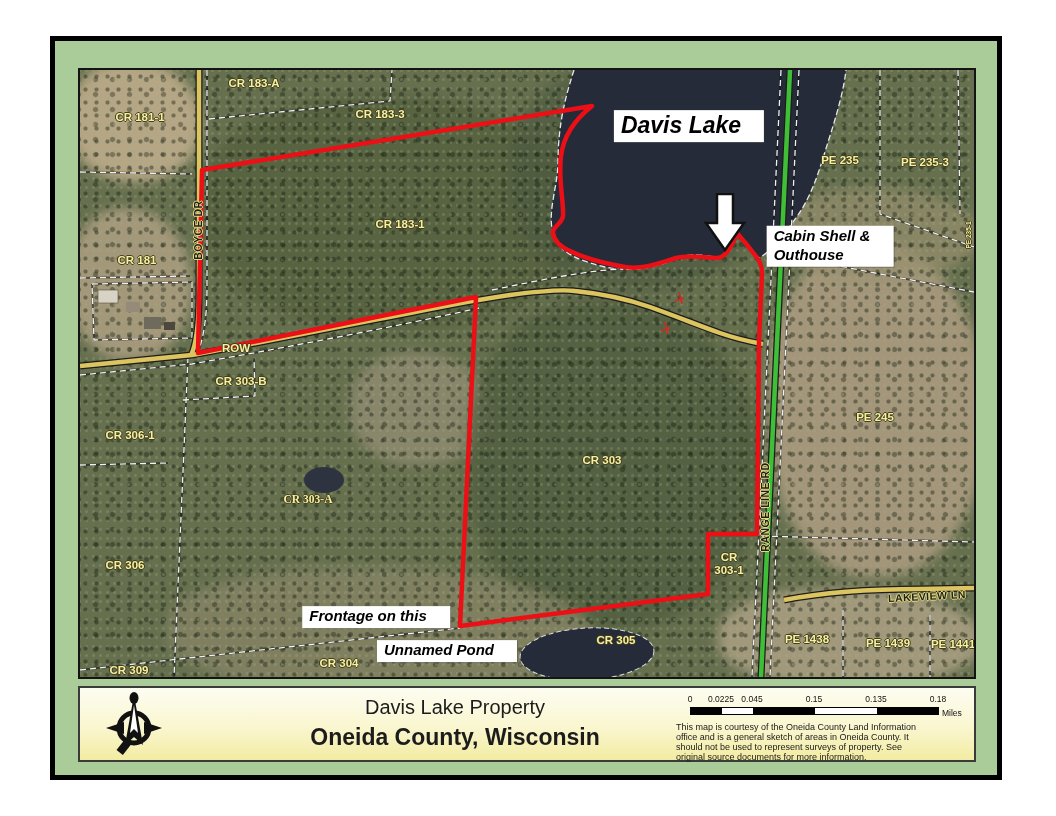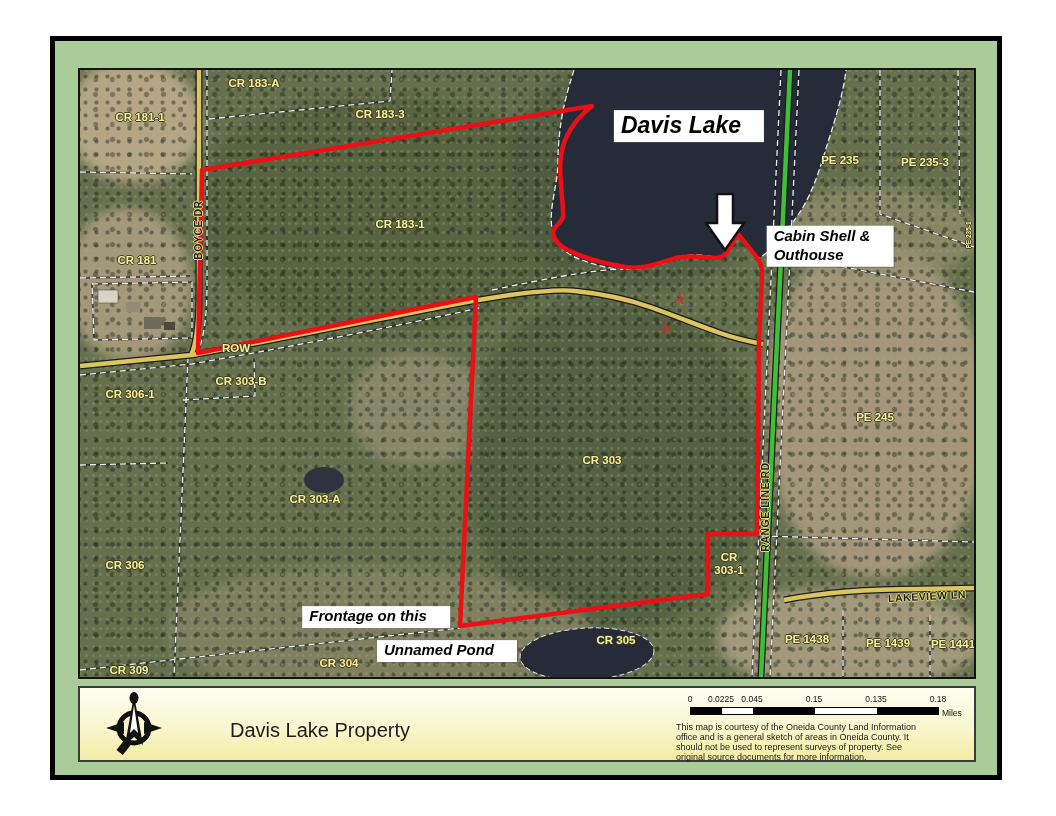--- a/index.html
+++ b/index.html
@@ -23,21 +23,21 @@
      text-shadow:1px 0 0 #43401a,-1px 0 0 #43401a,0 1px 0 #43401a,0 -1px 0 #43401a;}
   .lbl.road{color:#1e1e1e;font-size:10.5px;letter-spacing:.5px;
      text-shadow:1px 0 0 #e3d87e,-1px 0 0 #e3d87e,0 1px 0 #e3d87e,0 -1px 0 #e3d87e;}
   .anno{position:absolute;transform:translate(-50%,-50%);background:#fff;color:#000;
      font-weight:bold;font-style:italic;padding:1px 23px 2px 7px;line-height:1.25;white-space:nowrap;
      box-shadow:1px 1px 0 rgba(60,60,60,.35);}
   .arrow{position:absolute;left:622px;top:123px;}
   .footer-box{position:absolute;left:78px;top:686px;width:894px;height:72px;box-sizing:content-box;
      border:2px solid #3a3a3a;background:linear-gradient(#fdfdf1 0%,#faf6cf 55%,#f2eca2 100%);}
   .compass{position:absolute;left:24px;top:3px;}
-  .title-wrap{position:absolute;left:150px;top:0;width:450px;text-align:left;color:#1c1c1c;margin-top:23px;}
+  .title-wrap{position:absolute;left:150px;top:0;width:450px;text-align:center;color:#1c1c1c;}
   .map-title{font-size:20px;margin-top:8px;}
   .map-subtitle{font-size:23px;font-weight:bold;margin-top:5px;}
   .scale{position:absolute;left:610px;top:6px;width:280px;height:24px;font-size:8.5px;color:#111;}
   .scale .tick{position:absolute;top:0;transform:translateX(-50%);}
   .scale .bar{position:absolute;left:0;top:13px;width:249px;height:8px;border:1px solid #000;
      box-sizing:border-box;background:#fff;}
   .scale .seg{position:absolute;top:0;height:100%;}
   .scale .seg.b{background:#000;}
   .scale .miles{position:absolute;left:252px;top:14px;}
   .disclaimer{position:absolute;left:596px;top:34px;width:304px;
@@ -128,22 +128,22 @@
         <div class="lbl parcel" style="left: 60px; top: 47px; transform: translate(-50%, -50%);">CR 181-1</div>
         <div class="lbl parcel" style="left: 174px; top: 13px; transform: translate(-50%, -50%);">CR 183-A</div>
         <div class="lbl parcel" style="left: 300px; top: 44px; transform: translate(-50%, -50%);">CR 183-3</div>
         <div class="lbl parcel" style="left: 316px; top: 154px; transform: translate(-50%, -50%); padding-left: 8px;">CR 183-1</div>
         <div class="lbl parcel" style="left: 57px; top: 190px; transform: translate(-50%, -50%);">CR 181</div>
         <div class="lbl parcel" style="left: 760px; top: 90px; transform: translate(-50%, -50%);">PE 235</div>
         <div class="lbl parcel" style="left: 845px; top: 92px; transform: translate(-50%, -50%);">PE 235-3</div>
         <div class="lbl parcel" style="left: 888px; top: 165px; transform: translate(-50%, -50%) rotate(-90deg); font-size: 6.5px;">PE 235-1</div>
         <div class="lbl parcel" style="left: 156px; top: 278px; transform: translate(-50%, -50%);">ROW</div>
         <div class="lbl parcel" style="left: 139px; top: 311px; transform: translate(-50%, -50%); padding-left: 44px;">CR 303-B</div>
-        <div class="lbl parcel" style="left: 50px; top: 324px; transform: translate(-50%, -50%);">CR 306-1</div>
-        <div class="lbl parcel" style="left: 235px; top: 429px; transform: translate(-50%, -50%);">CR 303-A</div>
+        <div class="lbl parcel" style="left: 50px; top: 365px; transform: translate(-50%, -50%);">CR 306-1</div>
+        <div class="lbl parcel" style="left: 228px; top: 429px; transform: translate(-50%, -50%); font-family: Liberation Serif, serif;">CR 303-A</div>
         <div class="lbl parcel" style="left: 522px; top: 390px; transform: translate(-50%, -50%);">CR 303</div>
         <div class="lbl parcel" style="left: 795px; top: 347px; transform: translate(-50%, -50%);">PE 245</div>
         <div class="lbl parcel" style="left: 45px; top: 495px; transform: translate(-50%, -50%);">CR 306</div>
         <div class="lbl parcel" style="left: 649px; top: 487px; transform: translate(-50%, -50%);">CR</div>
         <div class="lbl parcel" style="left: 649px; top: 500px; transform: translate(-50%, -50%);">303-1</div>
         <div class="lbl parcel" style="left: 49px; top: 600px; transform: translate(-50%, -50%);">CR 309</div>
         <div class="lbl parcel" style="left: 259px; top: 593px; transform: translate(-50%, -50%);">CR 304</div>
         <div class="lbl parcel" style="left: 536px; top: 570px; transform: translate(-50%, -50%);">CR 305</div>
         <div class="lbl parcel" style="left: 727px; top: 569px; transform: translate(-50%, -50%);">PE 1438</div>
         <div class="lbl parcel" style="left: 808px; top: 573px; transform: translate(-50%, -50%);">PE 1439</div>
@@ -179,20 +179,21 @@
       <circle cx="30" cy="37" r="15" fill="none" stroke="#111" stroke-width="5"></circle>
       <polygon points="2,37 20,31 20,43" fill="#111"></polygon>
       <polygon points="58,37 40,31 40,43" fill="#111"></polygon>
       <polygon points="30,4 21,54 30,46 39,54" fill="#111"></polygon>
       <polygon points="30,14 26,42 30,38 34,42" fill="#fff"></polygon>
       <ellipse cx="30" cy="7" rx="4.5" ry="6" fill="#111"></ellipse>
       <rect x="16" y="50" width="8" height="13" fill="#111" transform="rotate(38 20 56)"></rect>
     </svg>
     <div class="title-wrap">
       <div class="map-title">Davis Lake Property</div>
+      <div class="map-subtitle">Oneida County, Wisconsin</div>
     </div>
     <div class="scale">
       <div>
           <div class="tick" style="left: 0px;">0</div>
           <div class="tick" style="left: 31px;">0.0225</div>
           <div class="tick" style="left: 62px;">0.045</div>
           <div class="tick" style="left: 124px;">0.15</div>
           <div class="tick" style="left: 186px;">0.135</div>
           <div class="tick" style="left: 248px;">0.18</div>
         </div>

